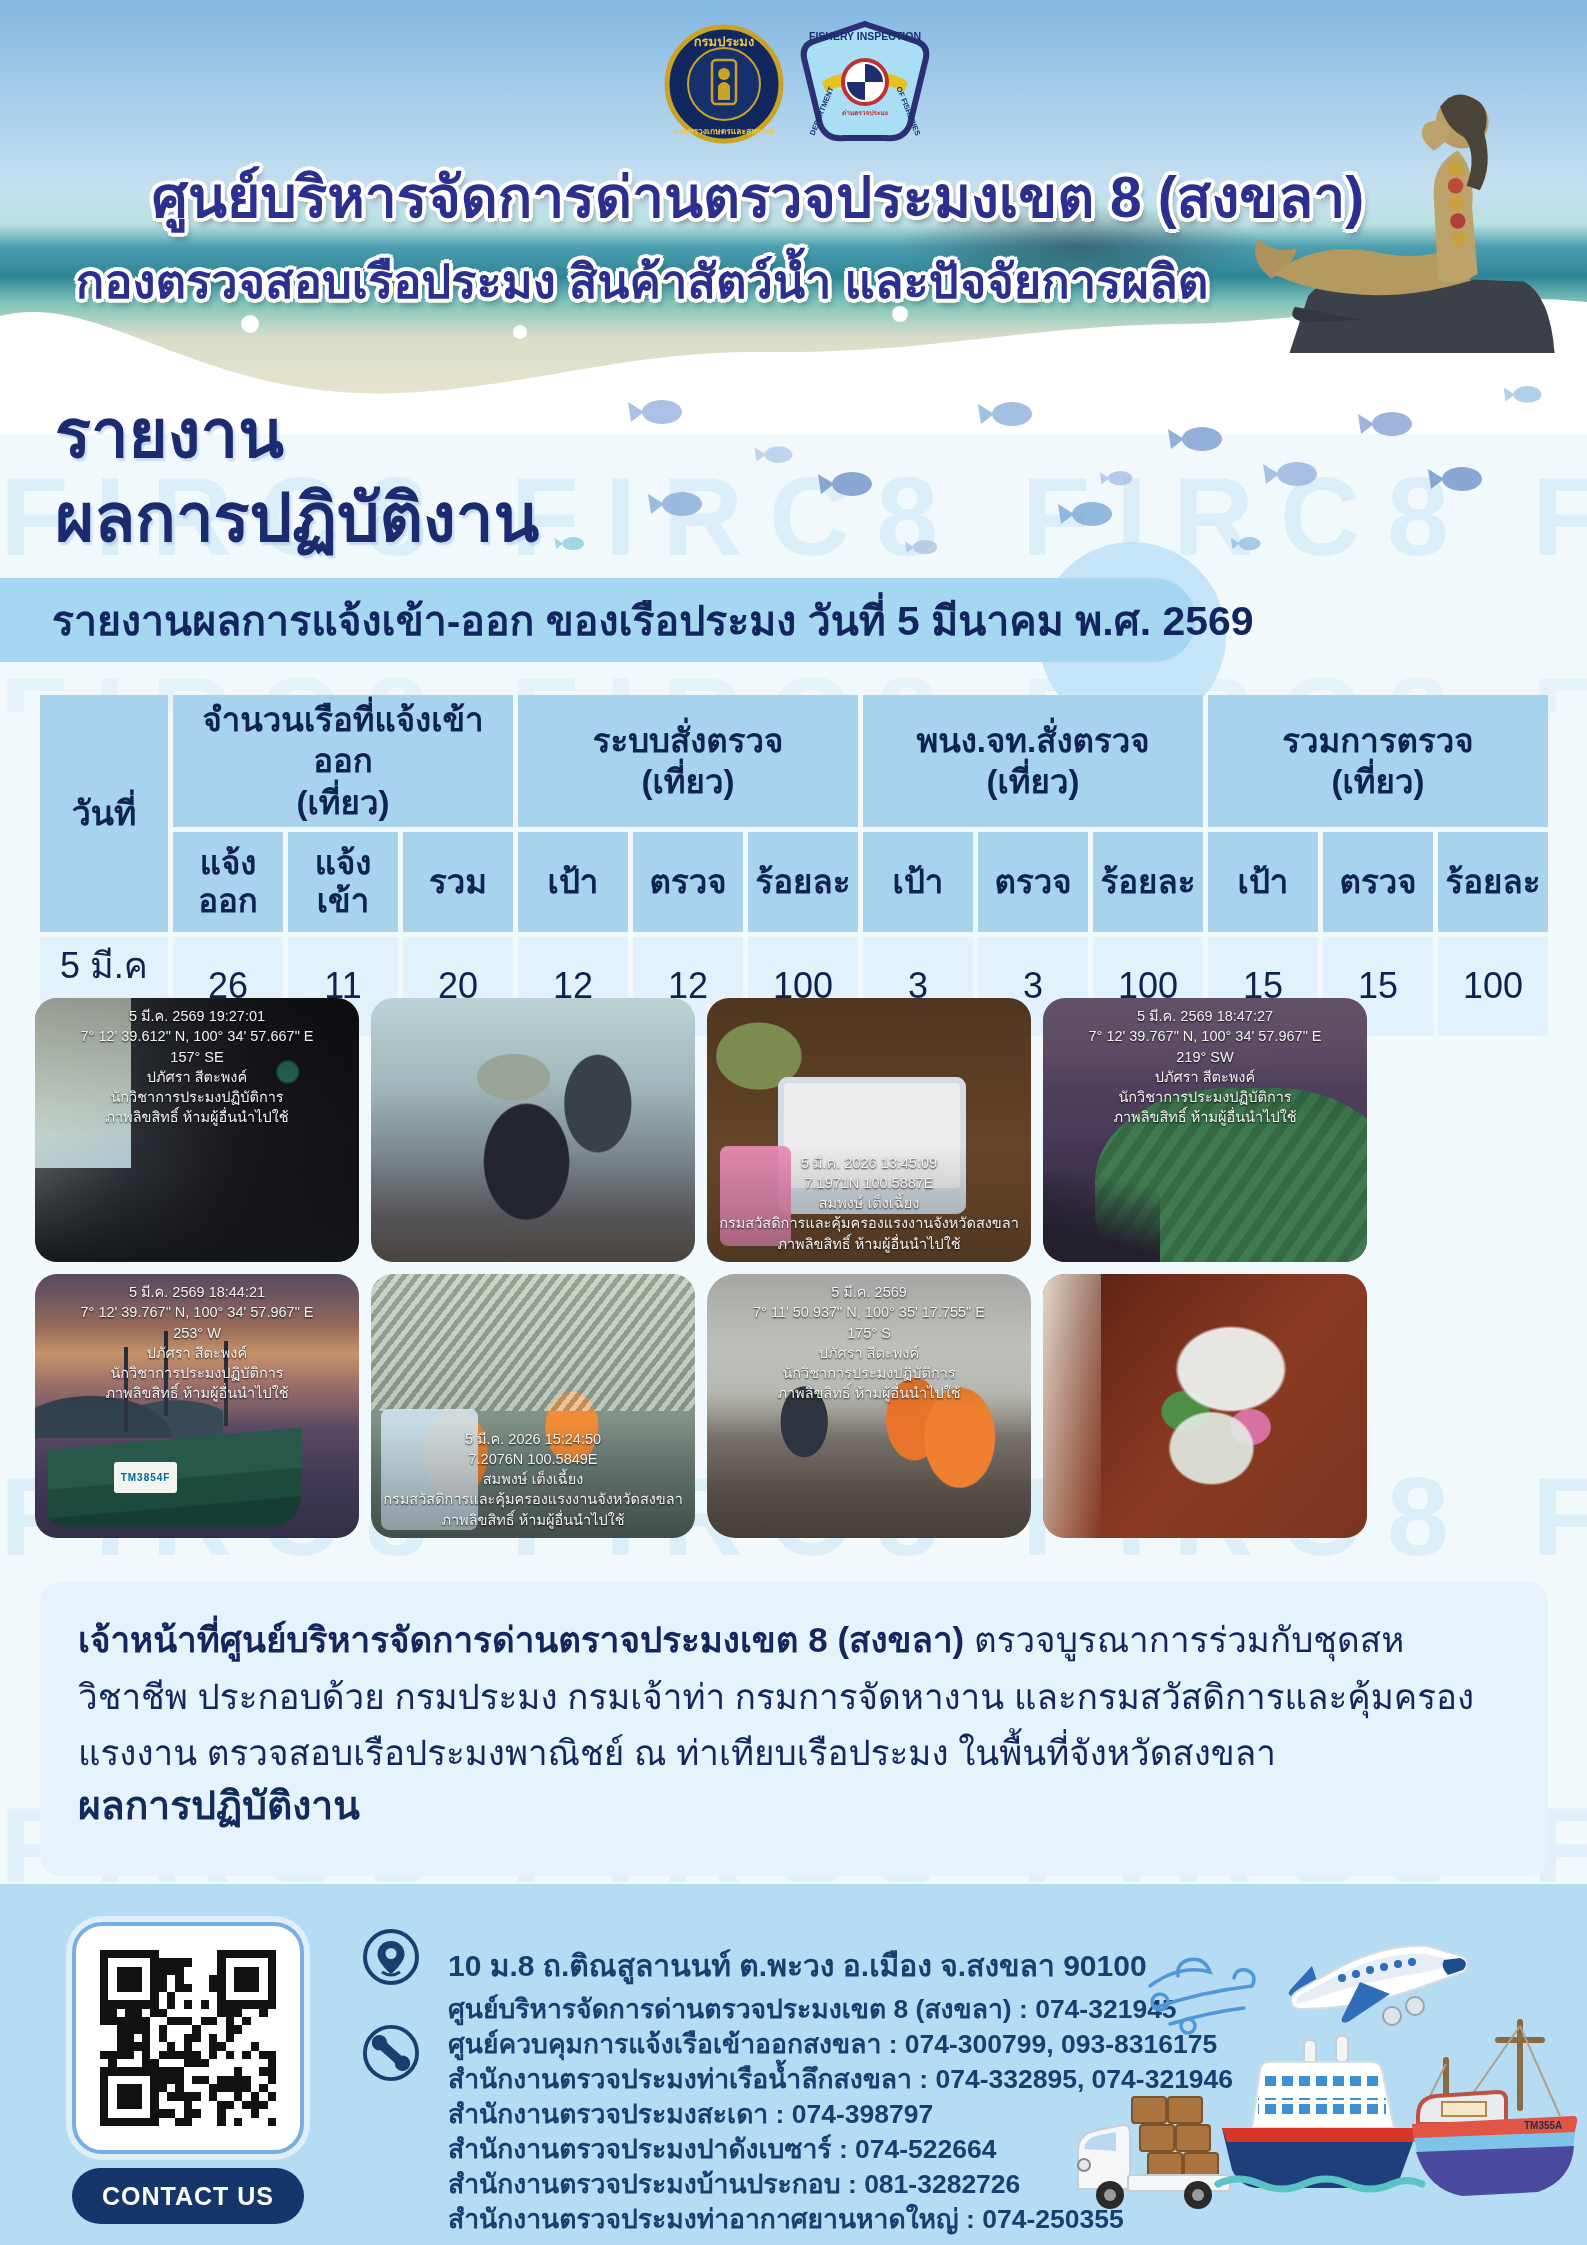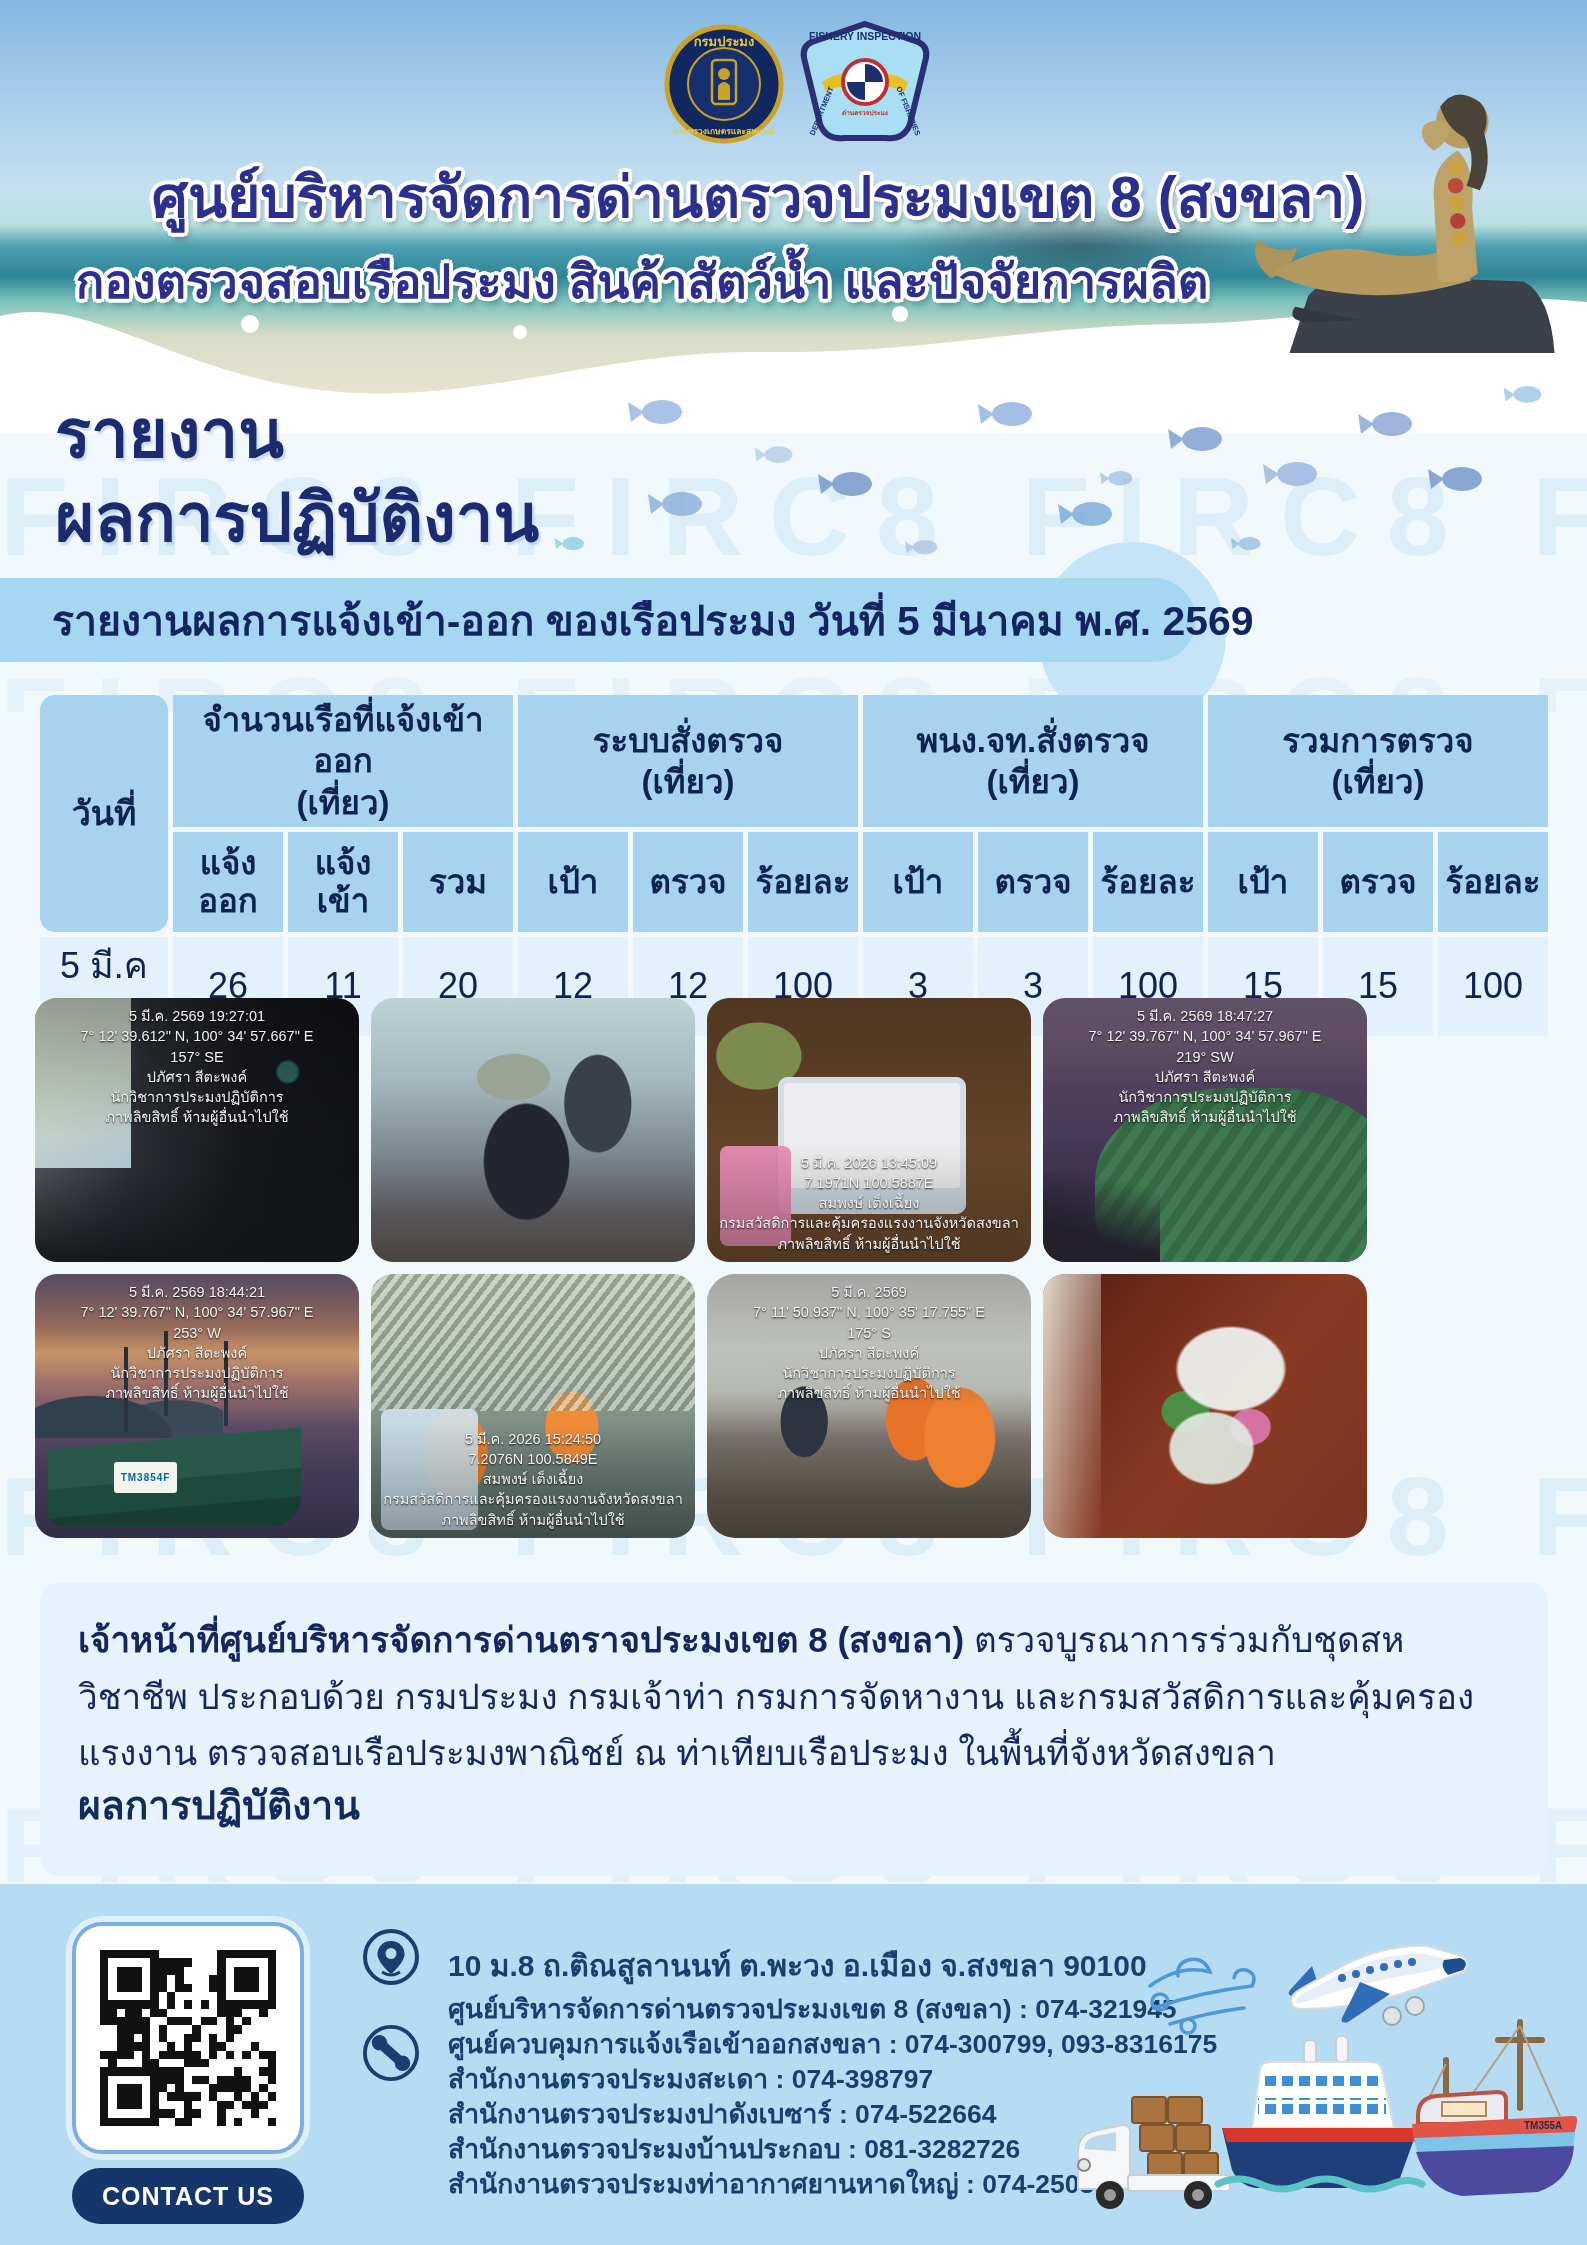--- a/index.html
+++ b/index.html
@@ -46,21 +46,21 @@
   .banner span { font-size:41px; font-weight:bold; color:#13255e; white-space:nowrap; }
 
   
   .tbl-wrap { position:absolute; left:35px; top:690px; width:1518px; z-index:2; }
   table.tbl { width:100%; border-collapse:separate; border-spacing:5px; table-layout:fixed; }
   .tbl th, .tbl td { text-align:center; vertical-align:middle; color:#0f2350; }
   .tbl th { background:#a7d3ee; font-weight:bold; }
   .tbl col.c-date { width:128px; }
   .th-group { height:98px; font-size:33px; line-height:1.25; padding:4px 2px; }
   .th-sub   { height:100px; font-size:33px; line-height:1.15; padding:4px 2px; }
-  .th-date  { font-size:34px;border-radius:15px; }
+  .th-date  { font-size:34px; }
   .tbl td   { background:#e2f1fb; height:80px; font-size:36px; }
 
   
   .photos { position:absolute; left:35px; top:998px; width:1332px; z-index:2;
             display:grid; grid-template-columns:repeat(4,1fr); gap:12px; }
   .photo { position:relative; height:264px; border-radius:22px; overflow:hidden; }
   .cap { position:absolute; left:0; right:0; padding:8px 10px; color:#f2f2f2; font-size:14.5px;
          line-height:1.4; text-align:center; white-space:pre-line; z-index:5;
          text-shadow:0 1px 2px rgba(0,0,0,.9); }
   .cap.top { top:0; background:linear-gradient(180deg, rgba(0,0,0,.30), rgba(0,0,0,0)); }
@@ -560,20 +560,21 @@
       <circle cx="30" cy="30" r="27" fill="none" stroke="#17406f" stroke-width="4"></circle>
       <g transform="rotate(42 30 30)" fill="#17406f">
         <rect x="12" y="25" width="36" height="10" rx="5"></rect>
         <circle cx="14" cy="30" r="8"></circle>
         <circle cx="46" cy="30" r="8"></circle>
       </g>
     </svg>
     <div class="contacts">
       <div>ศูนย์บริหารจัดการด่านตรวจประมงเขต 8 (สงขลา) : 074-321945</div>
       <div>ศูนย์ควบคุมการแจ้งเรือเข้าออกสงขลา : 074-300799, 093-8316175</div>
+      <div>สำนักงานตรวจประมงท่าเรือน้ำลึกสงขลา : 074-332895, 074-321946</div>
       <div>สำนักงานตรวจประมงสะเดา : 074-398797</div>
       <div>สำนักงานตรวจประมงปาดังเบซาร์ : 074-522664</div>
       <div>สำนักงานตรวจประมงบ้านประกอบ : 081-3282726</div>
       <div>สำนักงานตรวจประมงท่าอากาศยานหาดใหญ่ : 074-250355</div>
     </div>
 
     <svg class="illus" style="left:1140px;top:62px;width:132px;height:92px" viewBox="0 0 132 92">
       <g fill="none" stroke="#4f98d8" stroke-width="3.5" stroke-linecap="round">
         <path d="M10 40 Q40 18 70 26 Q64 10 48 14 Q36 18 38 30"></path>
         <path d="M14 62 Q60 46 112 40 Q118 28 106 24 Q96 22 94 32"></path>

